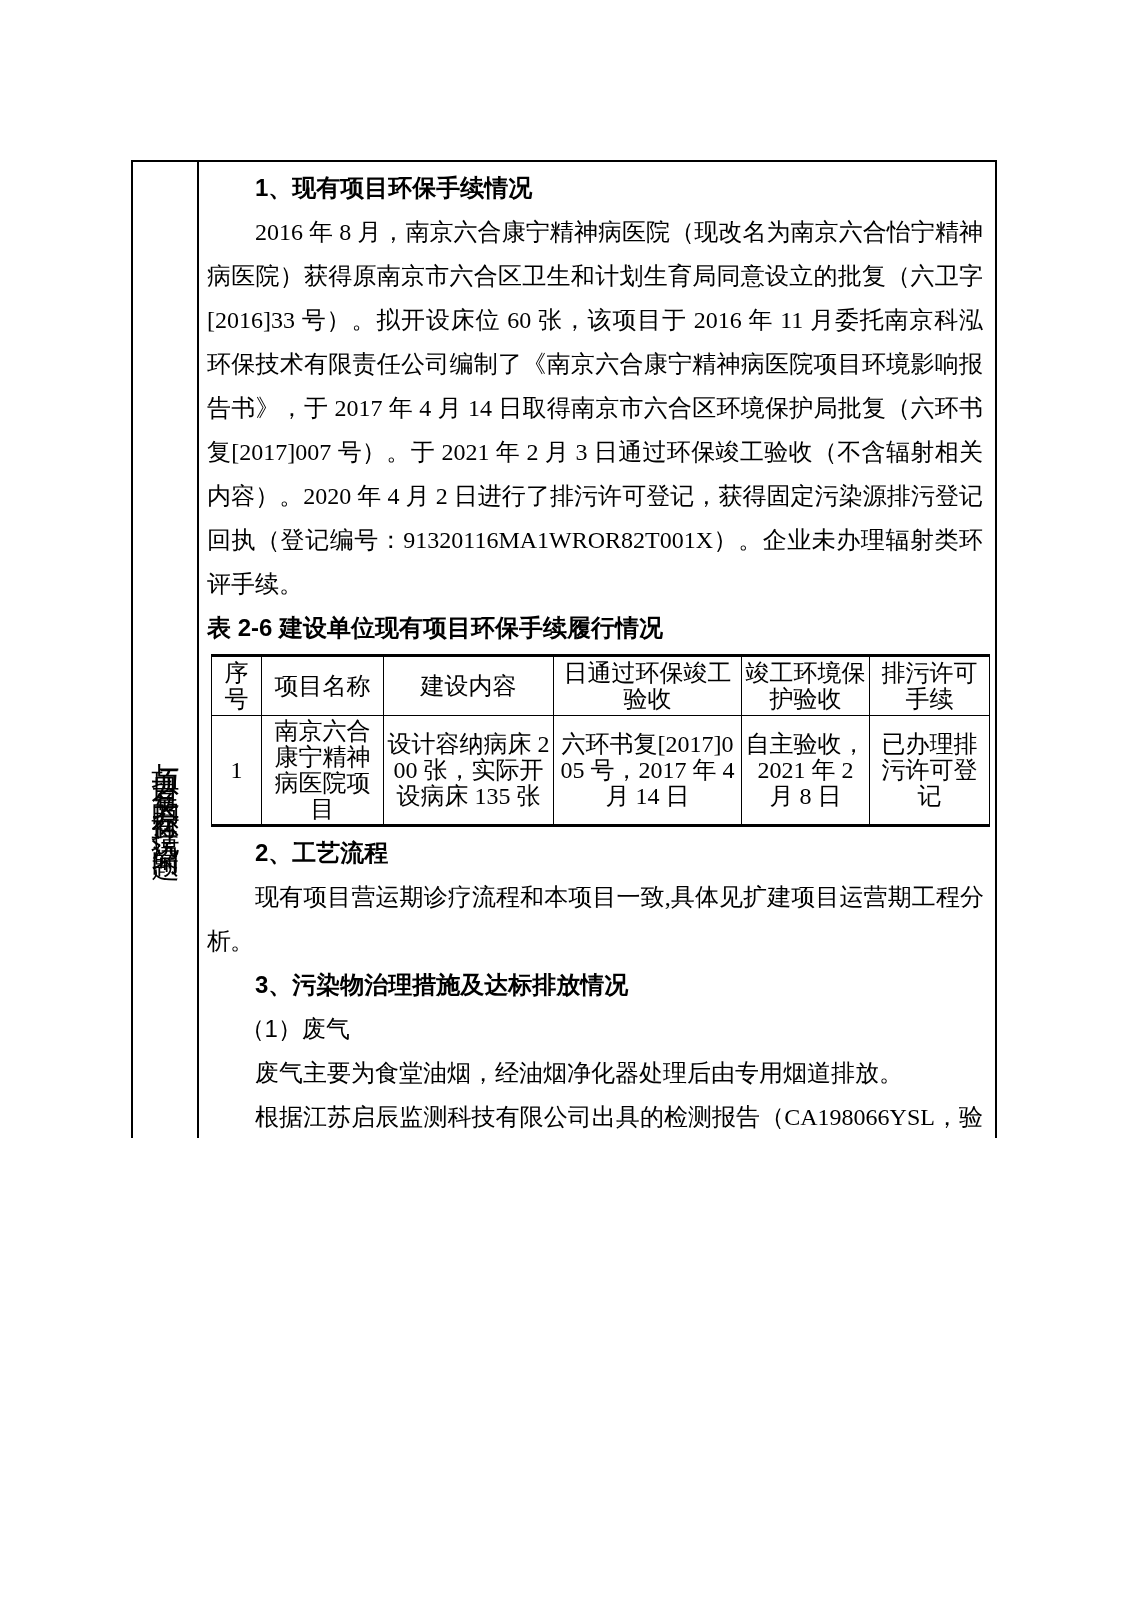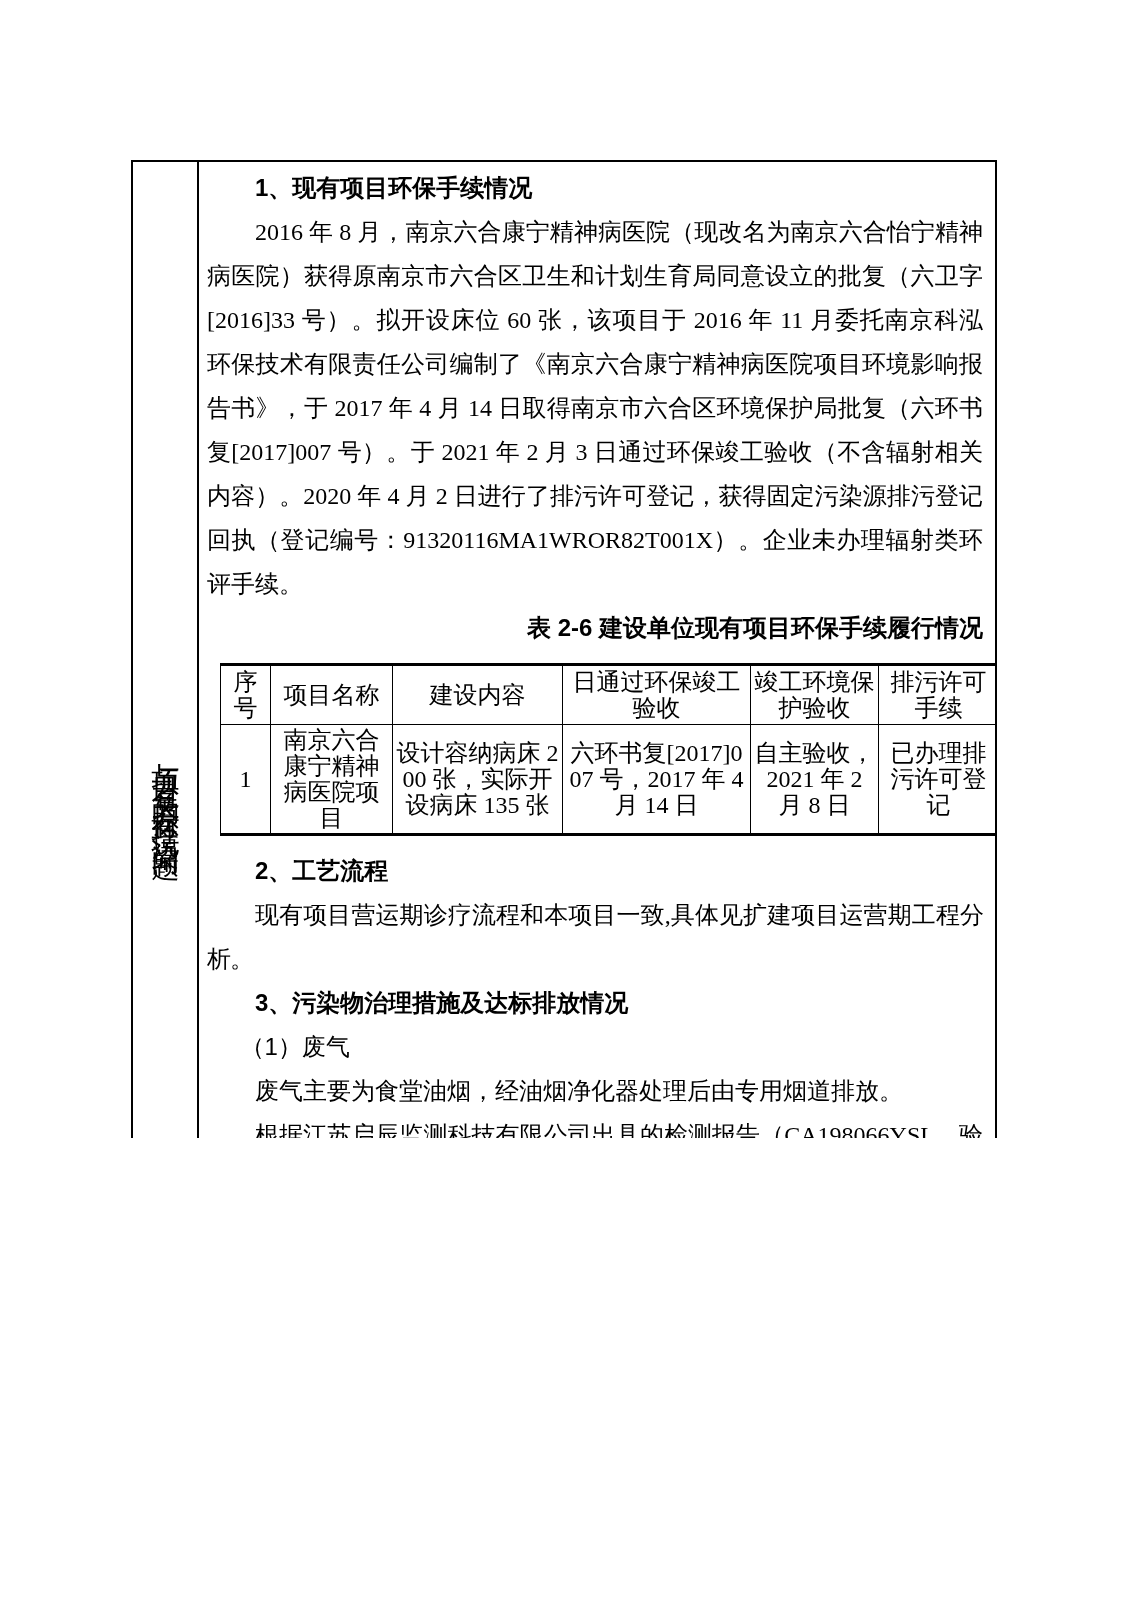--- a/index.html
+++ b/index.html
@@ -52,30 +52,30 @@
     text-indent: 2em;
   }
   .subheading {
     font-family: "Liberation Sans", "DejaVu Sans", sans-serif;
     font-weight: normal;
     text-indent: 1.4em;
   }
   .caption {
     font-family: "Liberation Sans", "DejaVu Sans", sans-serif;
     font-weight: bold;
-    text-align: right;
+    text-align: left;
     font-size: 24px;
     line-height: 44px;
   }
 
   table {
     border-collapse: collapse;
     table-layout: fixed;
     width: 778px;
-    margin: 13px;
+    margin: 4px;
   }
   table.t26 { border-top: 3px solid #000; border-bottom: 3px solid #000; }
   td {
     border: 1px solid #000;
     text-align: center;
     vertical-align: middle;
     font-size: 24px;
     padding: 2px 3px;
     word-break: break-all;
   }
@@ -123,21 +123,21 @@
           <td>项目名称</td>
           <td>建设内容</td>
           <td>日通过环保竣工验收</td>
           <td>竣工环境保护验收</td>
           <td>排污许可手续</td>
         </tr>
         <tr>
           <td>1</td>
           <td>南京六合康宁精神病医院项目</td>
           <td>设计容纳病床 200 张，实际开设病床 135 张</td>
-          <td>六环书复[2017]007 号，2017 年 4 月 14 日</td>
+          <td>六环书复[2017]005 号，2017 年 4 月 14 日</td>
           <td>自主验收，2021 年 2 月 8 日</td>
           <td>已办理排污许可登记</td>
         </tr>
       </tbody>
         </table>
 
       <h2 class="heading">2、工艺流程</h2>
       <p class="body-text tight">现有项目营运期诊疗流程和本项目一致,具体见扩建项目运营期工程分析。</p>
 
       <h2 class="heading">3、污染物治理措施及达标排放情况</h2>

